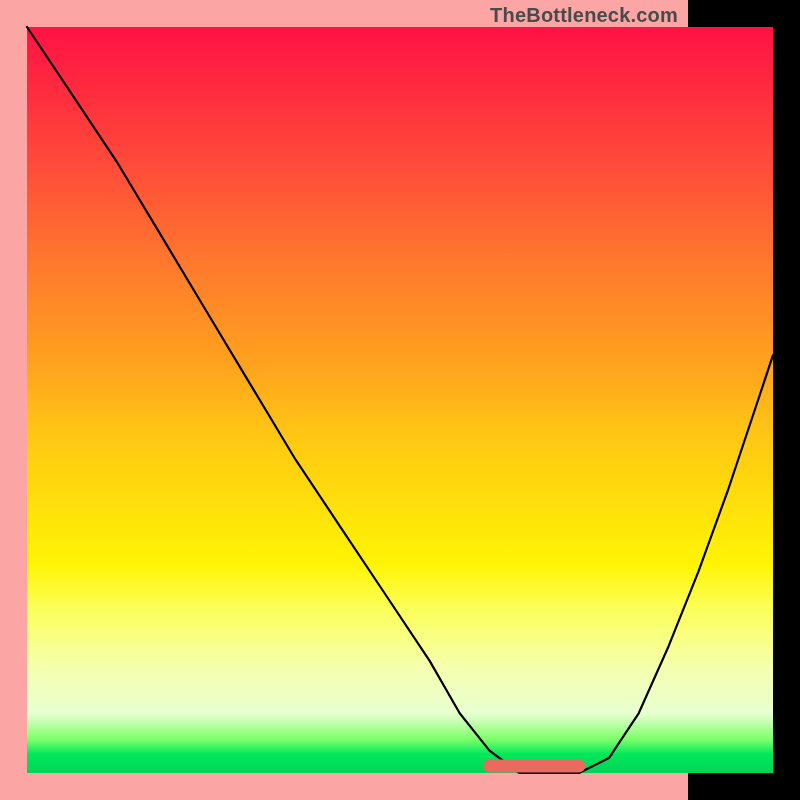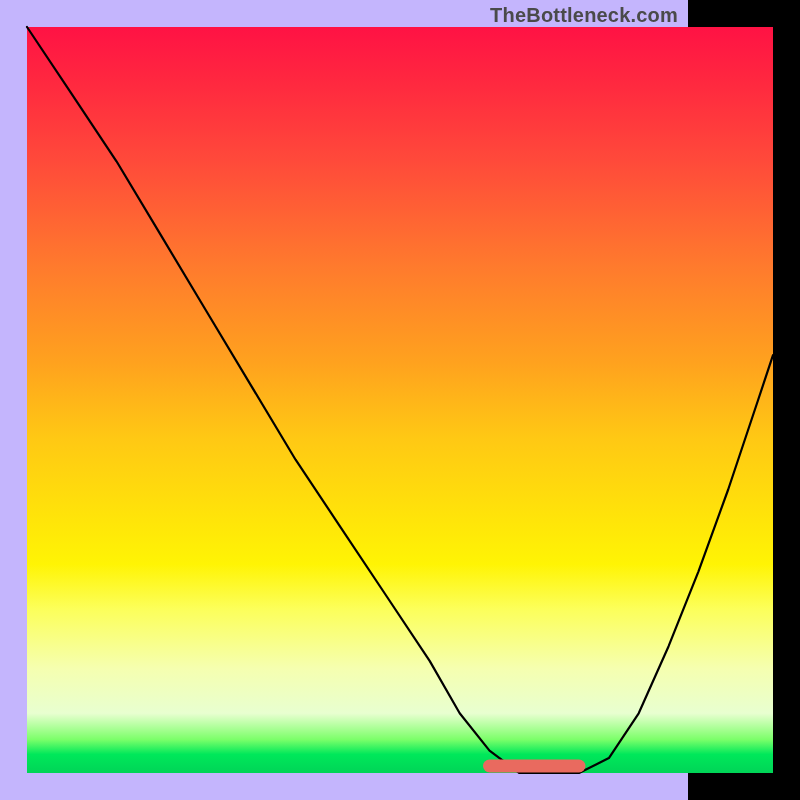--- a/index.html
+++ b/index.html
@@ -7,21 +7,21 @@
     padding: 0;
     width: 800px;
     height: 800px;
     background: #000;
     overflow: hidden;
   }
   .chart-container {
     position: relative;
     width: 688px;
     height: 800px;
-    background: #c4b5fd;
+    background: #fca5a5;
   }
   .plot-area {
     position: absolute;
     left: 27px;
     top: 27px;
     width: 746px;
     height: 746px;
     
     background: linear-gradient(
       to bottom,

